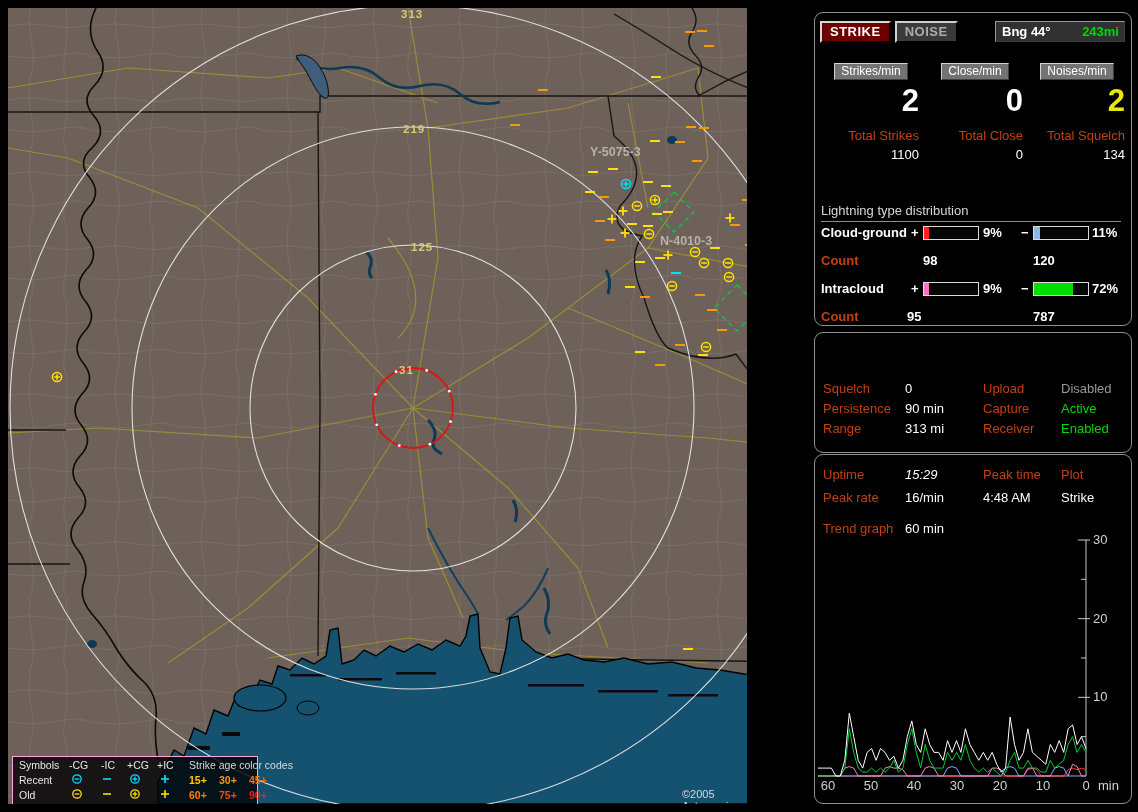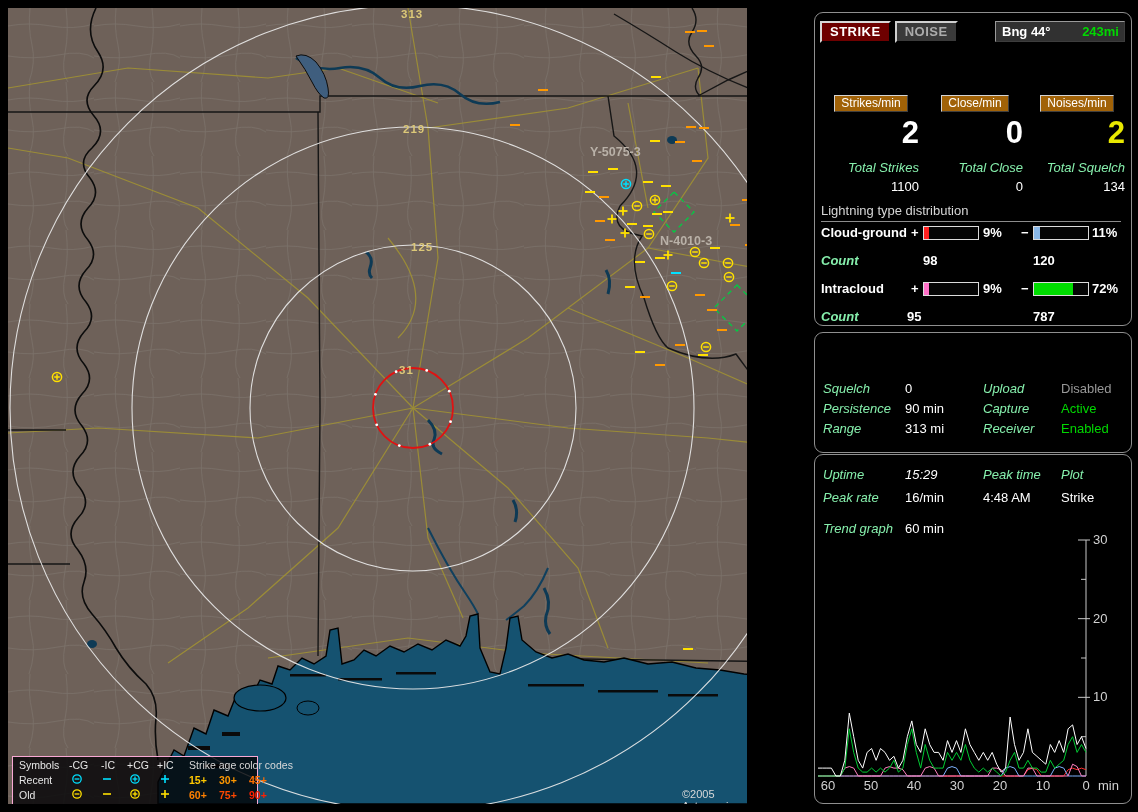--- a/index.html
+++ b/index.html
@@ -22,26 +22,26 @@
   #box3{top:446px;height:348px;}
   .abs{position:absolute;white-space:nowrap;}
   .btn{display:inline-block;font-weight:bold;font-size:13px;padding:1px 8px 2px 8px;
     border:2px outset #b9b9b9;letter-spacing:0.5px;}
   .strike-btn{background:#6e0000;color:#fff;border-color:#d8d8d8 #555 #555 #d8d8d8;}
   .noise-btn{background:#3a3a3a;color:#ababab;border-color:#cfcfcf #4a4a4a #4a4a4a #cfcfcf;margin-left:4px;}
   .bng{position:absolute;left:180px;top:8px;width:128px;height:19px;background:#313131;
     border:1px solid;border-color:#9a9a9a #3d3d3d #3d3d3d #9a9a9a;font-weight:bold;font-size:13px;line-height:19px;}
   .bng-l{position:absolute;left:6px;color:#fff;}
   .bng-r{position:absolute;right:5px;}
-  .minibtn{display:inline-block;background:#a16207;color:#fff;font-size:12px;padding:0 6px 1px 6px;
-    border:1px solid;border-color:#d4d4d4 #3f3f3f #3f3f3f #d4d4d4;margin-top:32px;}
+  .minibtn{display:inline-block;background:#737373;color:#fff;font-size:12px;padding:0 6px 1px 6px;
+    border:1px solid;border-color:#d4d4d4 #3f3f3f #3f3f3f #d4d4d4;}
   .ratecol{position:absolute;width:96px;text-align:right;}
   .ratehdr{text-align:center;}
   .ratenum{font-size:31px;font-weight:bold;line-height:30px;}
-  .lbl{color:#86efac;font-style:italic;}
+  .lbl{color:#c2410c;}
   .dim{color:#989898;}
   .val{color:#fff;}
   .b{font-weight:bold;}
   .disttitle{border-bottom:1px solid #8c8c8c;padding-bottom:3px;color:#d6d6d6;}
   .bar{position:absolute;width:54px;height:12px;border:1px solid #dcdcdc;background:#050505;}
   .bar i{display:block;height:100%;}
   .dtime{font-size:17px;font-weight:bold;letter-spacing:0.5px;border-bottom:1px solid #8c8c8c;
     padding:2px 0 5px 0;margin:4px 6px 0 6px;}
   #trend{position:absolute;left:0;top:0;pointer-events:none;}
 </style>

